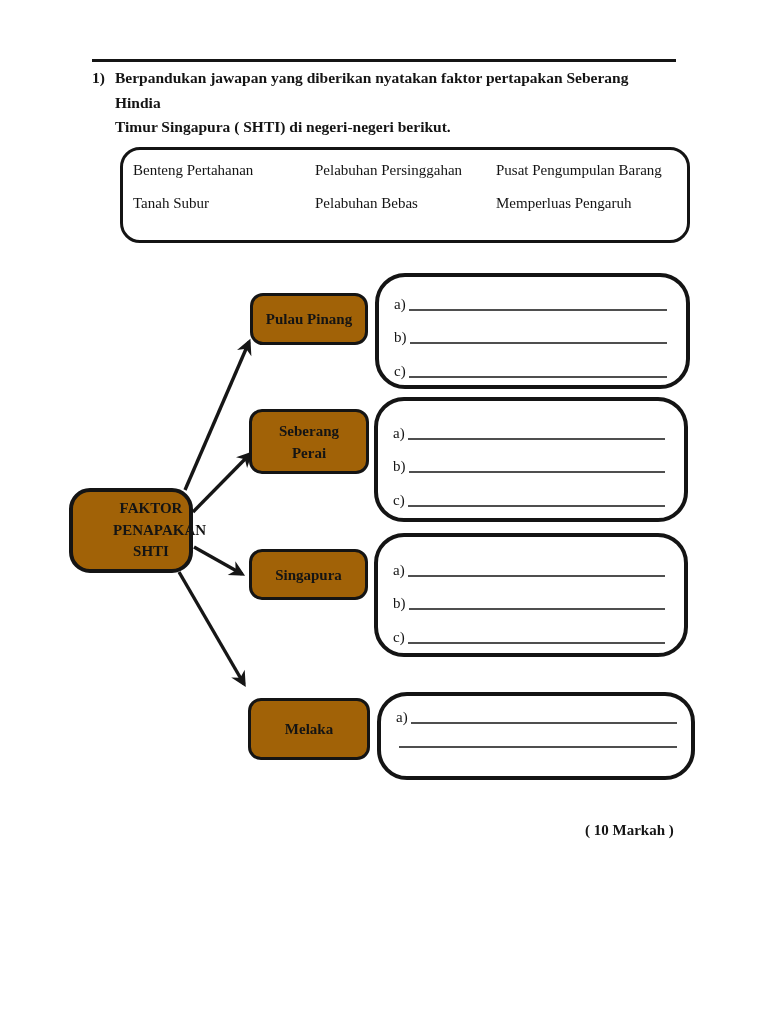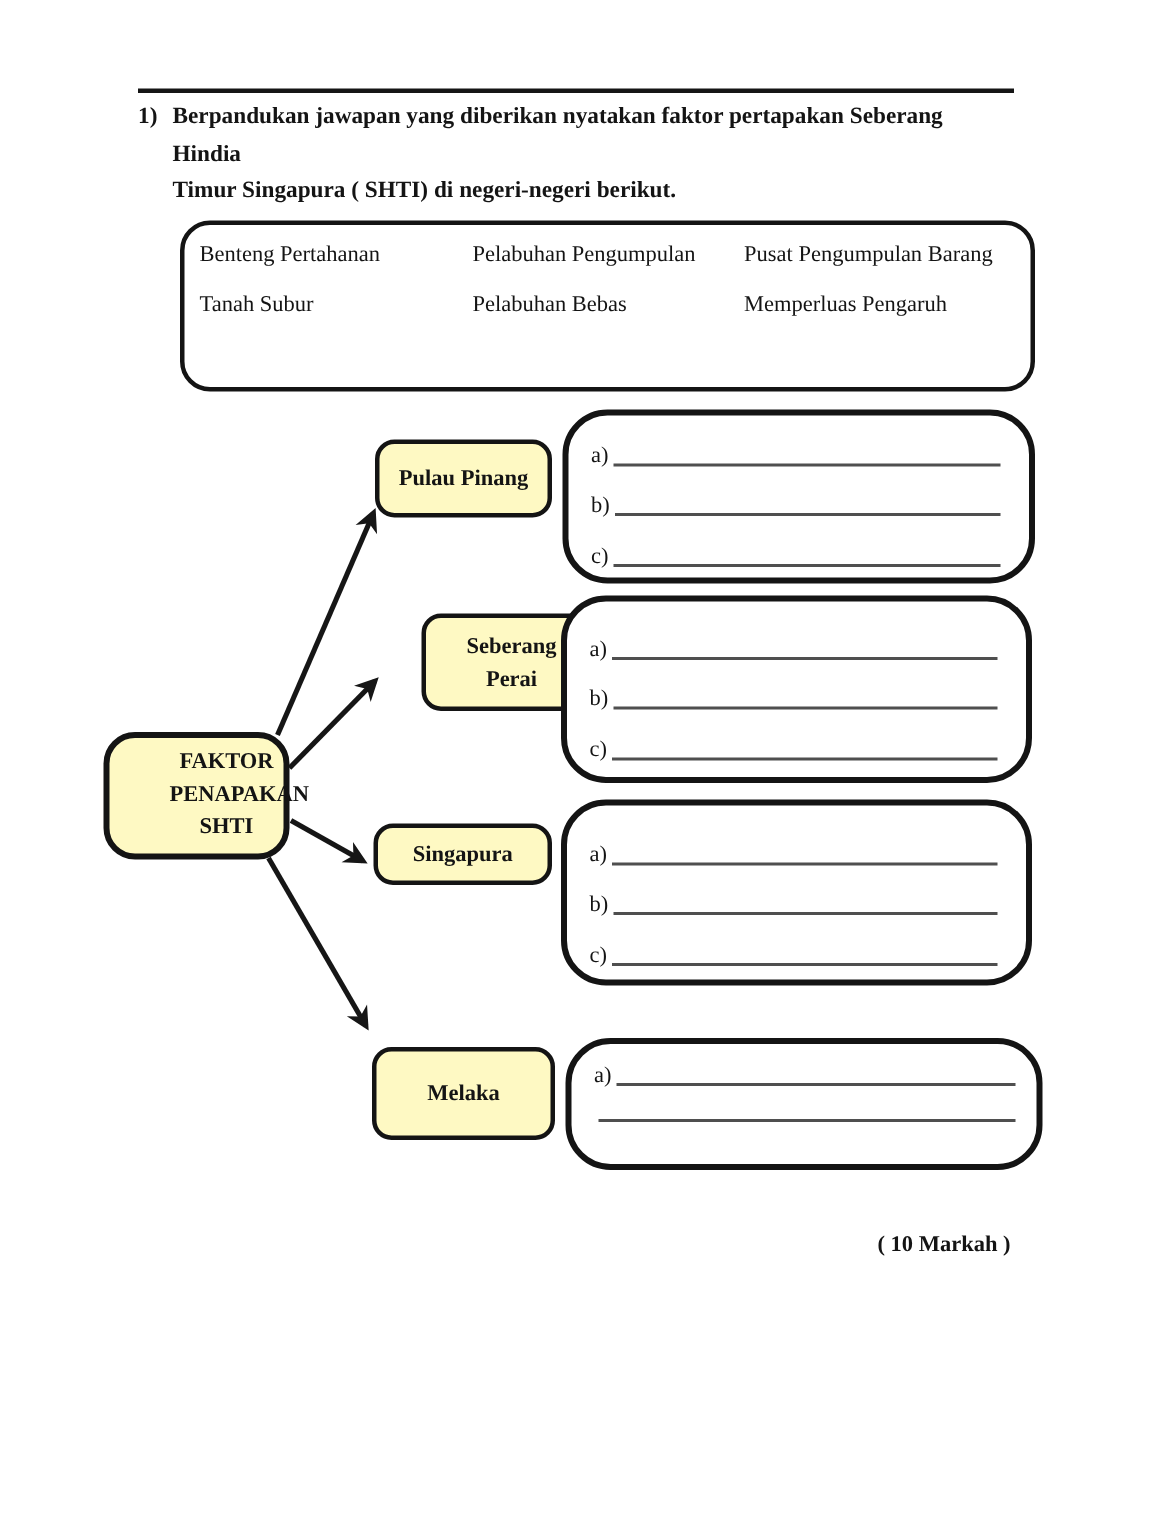--- a/index.html
+++ b/index.html
@@ -6,40 +6,40 @@
   .page {
     position:relative; width:768px; height:1024px; background:#ffffff;
     font-family:"Liberation Serif","DejaVu Serif",serif; color:#141414; overflow:hidden;
   }
   
   .top-rule { position:absolute; left:92px; top:59px; width:584px; height:3px; background:#151515; }
   .question { position:absolute; left:92px; top:66px; width:580px; display:flex; font-weight:bold; font-size:15.5px; line-height:24.5px; }
   .qnum { width:23px; flex:0 0 23px; }
   
   .wordbank {
-    position:absolute; left:120px; top:147px; width:570px; height:114px;
+    position:absolute; left:120px; top:147px; width:570px; height:96px;
     border:3px solid #141414; border-radius:20px; background:#fff;
     box-sizing:border-box; padding:12px 0 0 10px; font-size:15px;
   }
   .wb-row { display:grid; grid-template-columns:182px 181px 1fr; height:33px; align-items:start; }
   .wb-row.last { grid-template-columns:182px 1fr; }
   
   .node {
-    position:absolute; box-sizing:border-box; background:#fef9c3;
+    position:absolute; box-sizing:border-box; background:#a16207;
     border:3.5px solid #141414; border-radius:13px;
     font-weight:bold; font-size:15px; text-align:center;
     display:flex; flex-direction:column; justify-content:center; line-height:22px;
   }
   .root {
     left:69px; top:488px; width:124px; height:85px;
     border-width:4px; border-radius:21px; line-height:21.5px;padding-left:40px;
   }
   .n-pp { left:250px; top:293px; width:118px; height:52px; }
-  .n-sp { left:249px; top:409px; width:120px; height:65px;margin-left:32px; }
-  .n-sg { left:249px; top:549px; width:119px; height:41px; }
+  .n-sp { left:249px; top:409px; width:120px; height:65px; }
+  .n-sg { left:249px; top:549px; width:119px; height:51px; }
   .n-mk { left:248px; top:698px; width:122px; height:62px;text-align:center; }
   
   .ansbox {
     position:absolute; box-sizing:border-box; background:#fff;
     border:4px solid #141414; border-radius:30px; font-size:15px;
   }
   .a1 { left:375px; top:273px; width:315px; height:116px; padding-top:3px; }
   .a2 { left:374px; top:397px; width:314px; height:125px; padding-top:8px; }
   .a3 { left:374px; top:533px; width:314px; height:124px; padding-top:9px; }
   .a4 { left:377px; top:692px; width:318px; height:88px; padding-top:7px; }
@@ -63,21 +63,21 @@
     <span class="qnum">1)</span>
     <span>
       <div>Berpandukan jawapan yang diberikan nyatakan faktor pertapakan Seberang Hindia</div>
       <div>Timur Singapura ( SHTI) di negeri-negeri berikut.</div>
     </span>
   </div>
 
   <div class="wordbank">
     <div class="wb-row">
       <span>Benteng Pertahanan</span>
-      <span>Pelabuhan Pengumpulan</span>
+      <span>Pelabuhan Persinggahan</span>
       <span>Pusat Pengumpulan Barang</span>
     </div>
     <div class="wb-row">
       <span>Tanah Subur</span>
       <span>Pelabuhan Bebas</span>
       <span>Memperluas Pengaruh</span>
     </div>
   </div>
 
   <svg class="arrows" viewBox="0 0 768 1024">

